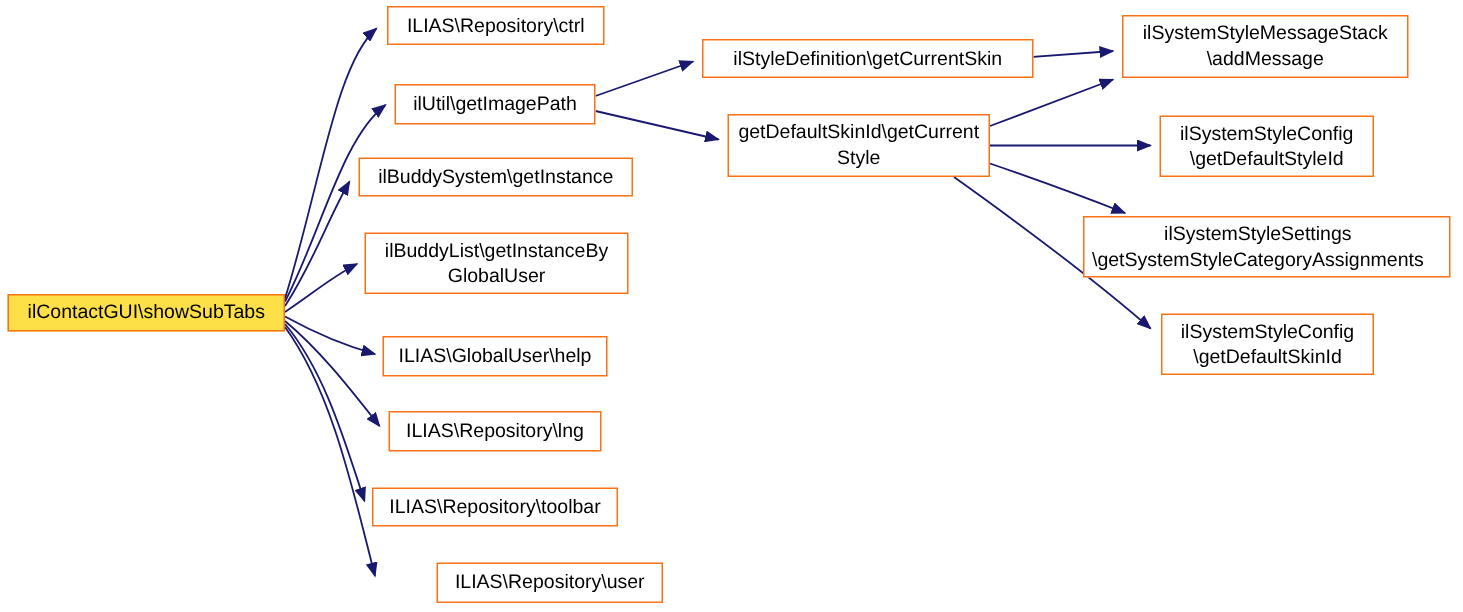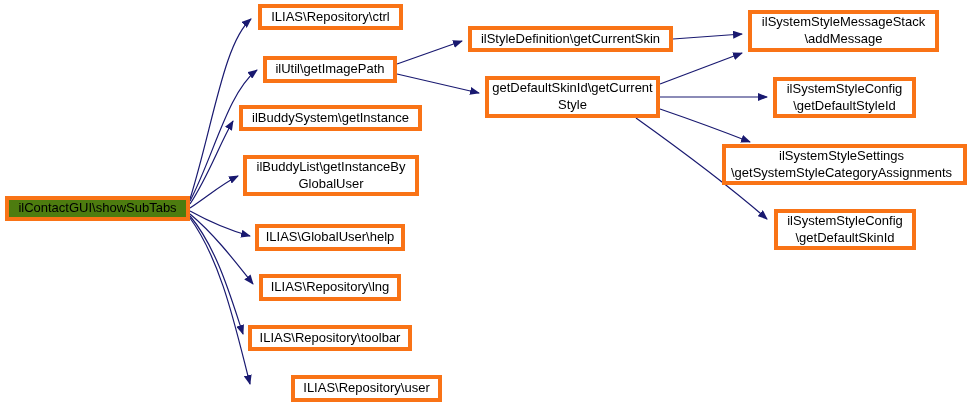--- a/index.html
+++ b/index.html
@@ -19,34 +19,34 @@
     position: absolute;
     left: 0;
     top: 0;
     width: 975px;
     height: 408px;
     pointer-events: none;
   }
   .node {
     position: absolute;
     box-sizing: border-box;
-    border: 4px solid #f97316;
+    border: 1px solid #f97316;
     background: #ffffff;
     color: #000000;
     font-size: 13px;
     line-height: 1.3;
     display: flex;
     align-items: center;
     justify-content: center;
     text-align: center;
     white-space: pre;
     cursor: pointer;
   }
   .node.highlight {
-    background: #4d7c0f;
+    background: #fde047;
   }
   .node.align-left {
     justify-content: flex-start;
     text-align: center;
     padding-left: 5px;
   }
 </style>
 </head>
 <body>
 
@@ -89,21 +89,21 @@
   <div class="node" style="left:239px; top:105px; width:183px; height:26px;">ilBuddySystem\getInstance</div>
 
   <div class="node" style="left:255px; top:224px; width:150px; height:27px;">ILIAS\GlobalUser\help</div>
 
   <div class="node" style="left:259px; top:274px; width:142px; height:27px;">ILIAS\Repository\lng</div>
 
   <div class="node" style="left:248px; top:325px; width:164px; height:26px;">ILIAS\Repository\toolbar</div>
 
   <div class="node" style="left:255px; top:375px; width:151px; height:27px;margin-left:36px;">ILIAS\Repository\user</div>
 
-  <div class="node" style="left:468px; top:26px; width:205px; height:26px;">ilStyleDefinition\getCurrentSkin</div>
+  <div class="node" style="left:468px; top:26px; width:221px; height:26px;">ilStyleDefinition\getCurrentSkin</div>
 
   <div class="node" style="left:485px; top:76px; width:175px; height:42px;">getDefaultSkinId\getCurrent
 Style</div>
 
   <div class="node" style="left:748px; top:10px; width:191px; height:42px;text-align:center;">ilSystemStyleMessageStack
 \addMessage</div>
 
   <div class="node" style="left:773px; top:77px; width:143px; height:41px;">ilSystemStyleConfig
 \getDefaultStyleId</div>
 

